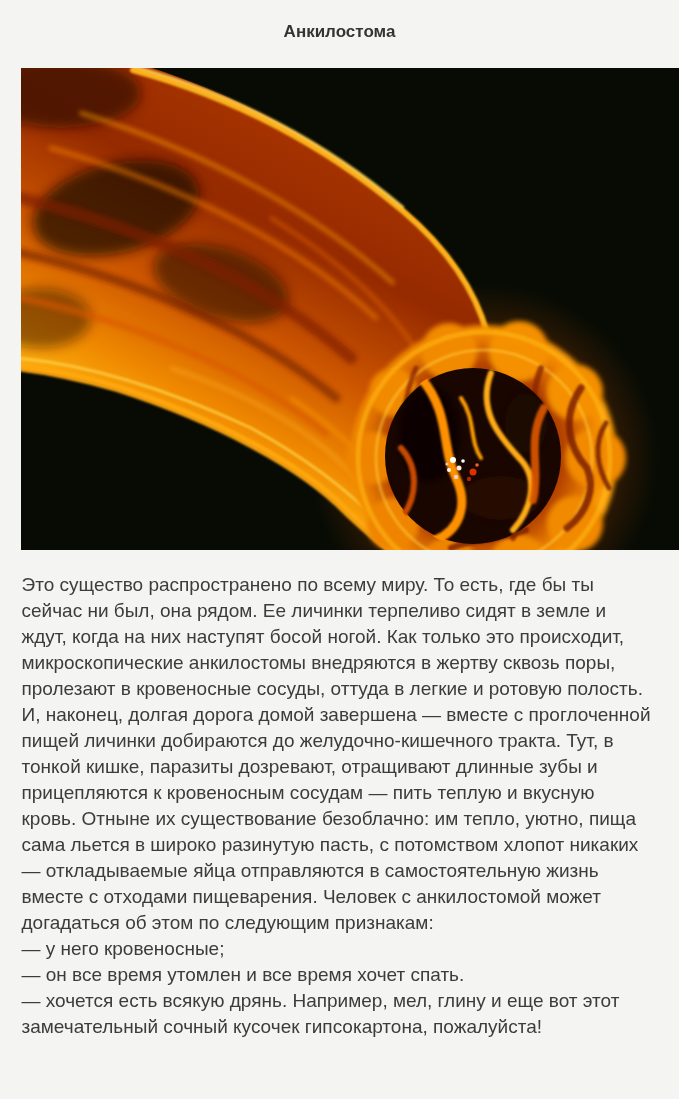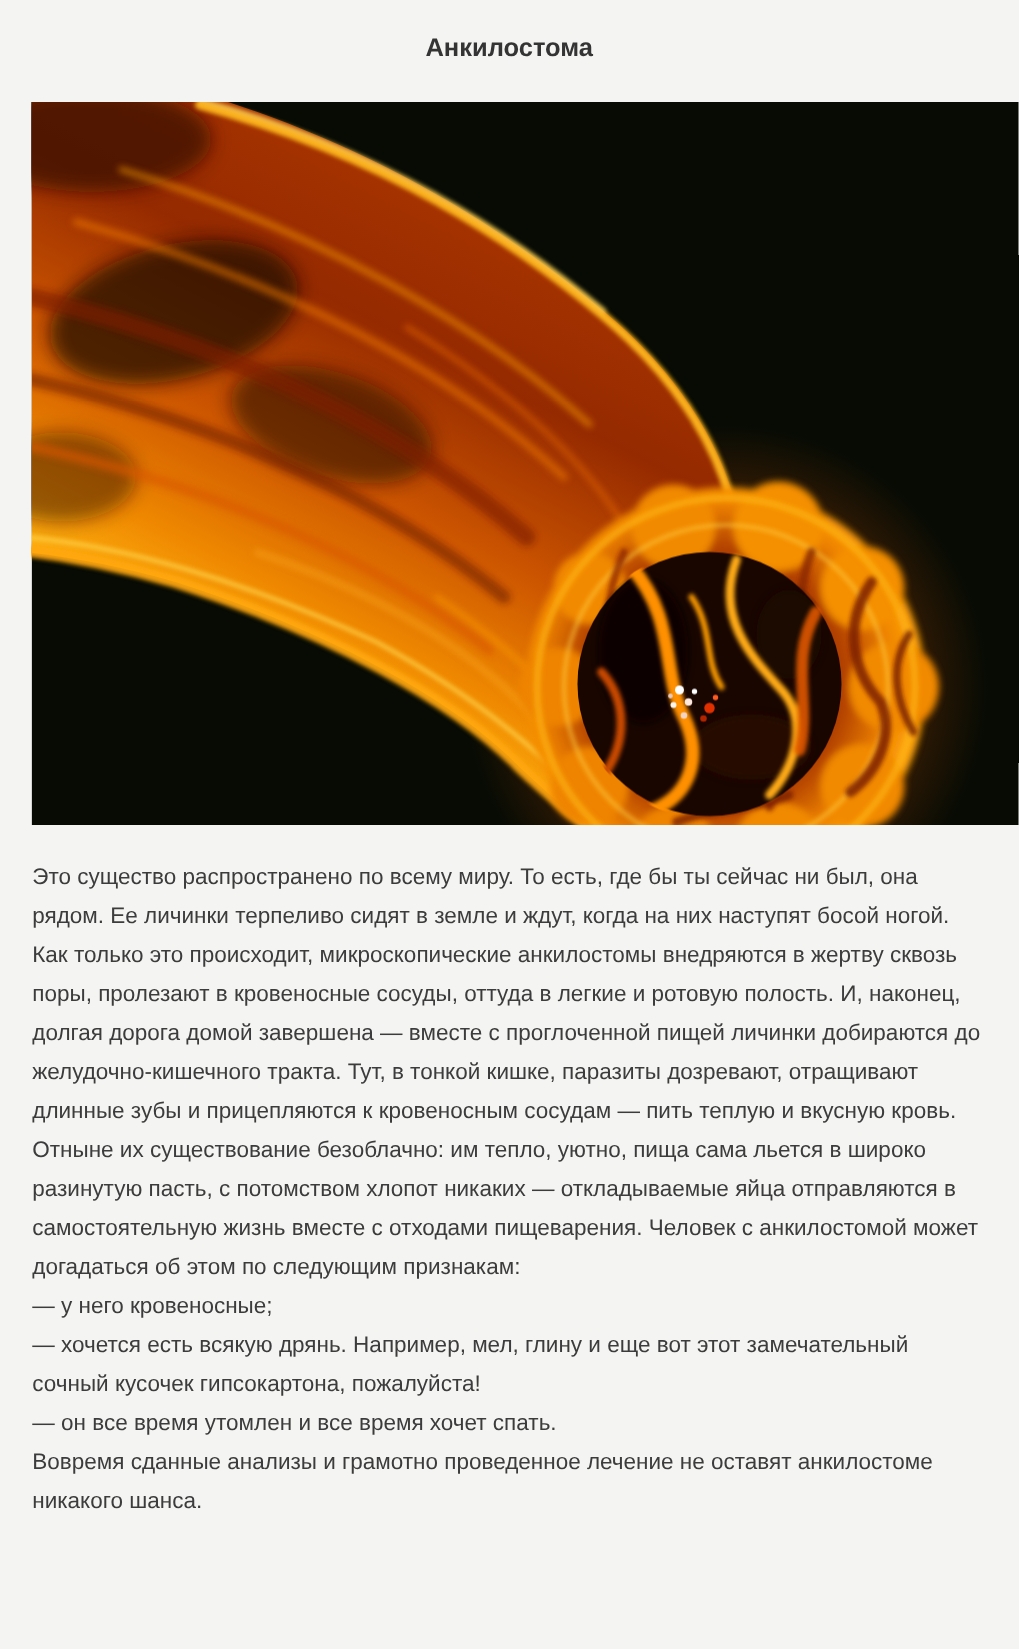--- a/index.html
+++ b/index.html
@@ -26,21 +26,21 @@
   .photo {
     margin: 26px 7px 0 7px;
     width: 665px;
     height: 482px;
     display: block;
     overflow: hidden;
   }
   .photo svg { display: block; }
   .article {
     margin: 22px 12px 0 8px;
-    font-size: 15px;
+    font-size: 19px;
     line-height: 26px;
     color: #3c3c3c;
   }
   .article .line { margin: 0; }
 </style>
 </head>
 <body>
 
 <div class="page">
 
@@ -179,18 +179,17 @@
             </g>
           </g>
         </g>
       </g>
     </svg>
   </figure>
 
   <div class="article">
     <span class="line">Это существо распространено по всему миру. То есть, где бы ты сейчас ни был, она рядом. Ее личинки терпеливо сидят в земле и ждут, когда на них наступят босой ногой. Как только это происходит, микроскопические анкилостомы внедряются в жертву сквозь поры, пролезают в кровеносные сосуды, оттуда в легкие и ротовую полость. И, наконец, долгая дорога домой завершена — вместе с проглоченной пищей личинки добираются до желудочно-кишечного тракта. Тут, в тонкой кишке, паразиты дозревают, отращивают длинные зубы и прицепляются к кровеносным сосудам — пить теплую и вкусную кровь. Отныне их существование безоблачно: им тепло, уютно, пища сама льется в широко разинутую пасть, с потомством хлопот никаких — откладываемые яйца отправляются в самостоятельную жизнь вместе с отходами пищеварения. Человек с анкилостомой может догадаться об этом по следующим признакам:</span>
     <div class="line">— у него кровеносные;</div>
+    <div class="line">— он все время утомлен и все время хочет спать.</div>
     <div class="line">— хочется есть всякую дрянь. Например, мел, глину и еще вот этот замечательный сочный кусочек гипсокартона, пожалуйста!</div>
-    <div class="line">— он все время утомлен и все время хочет спать.</div>
-    <div class="line">Вовремя сданные анализы и грамотно проведенное лечение не оставят анкилостоме никакого шанса.</div>
   </div>
 
 </div>
 
 </body></html>

